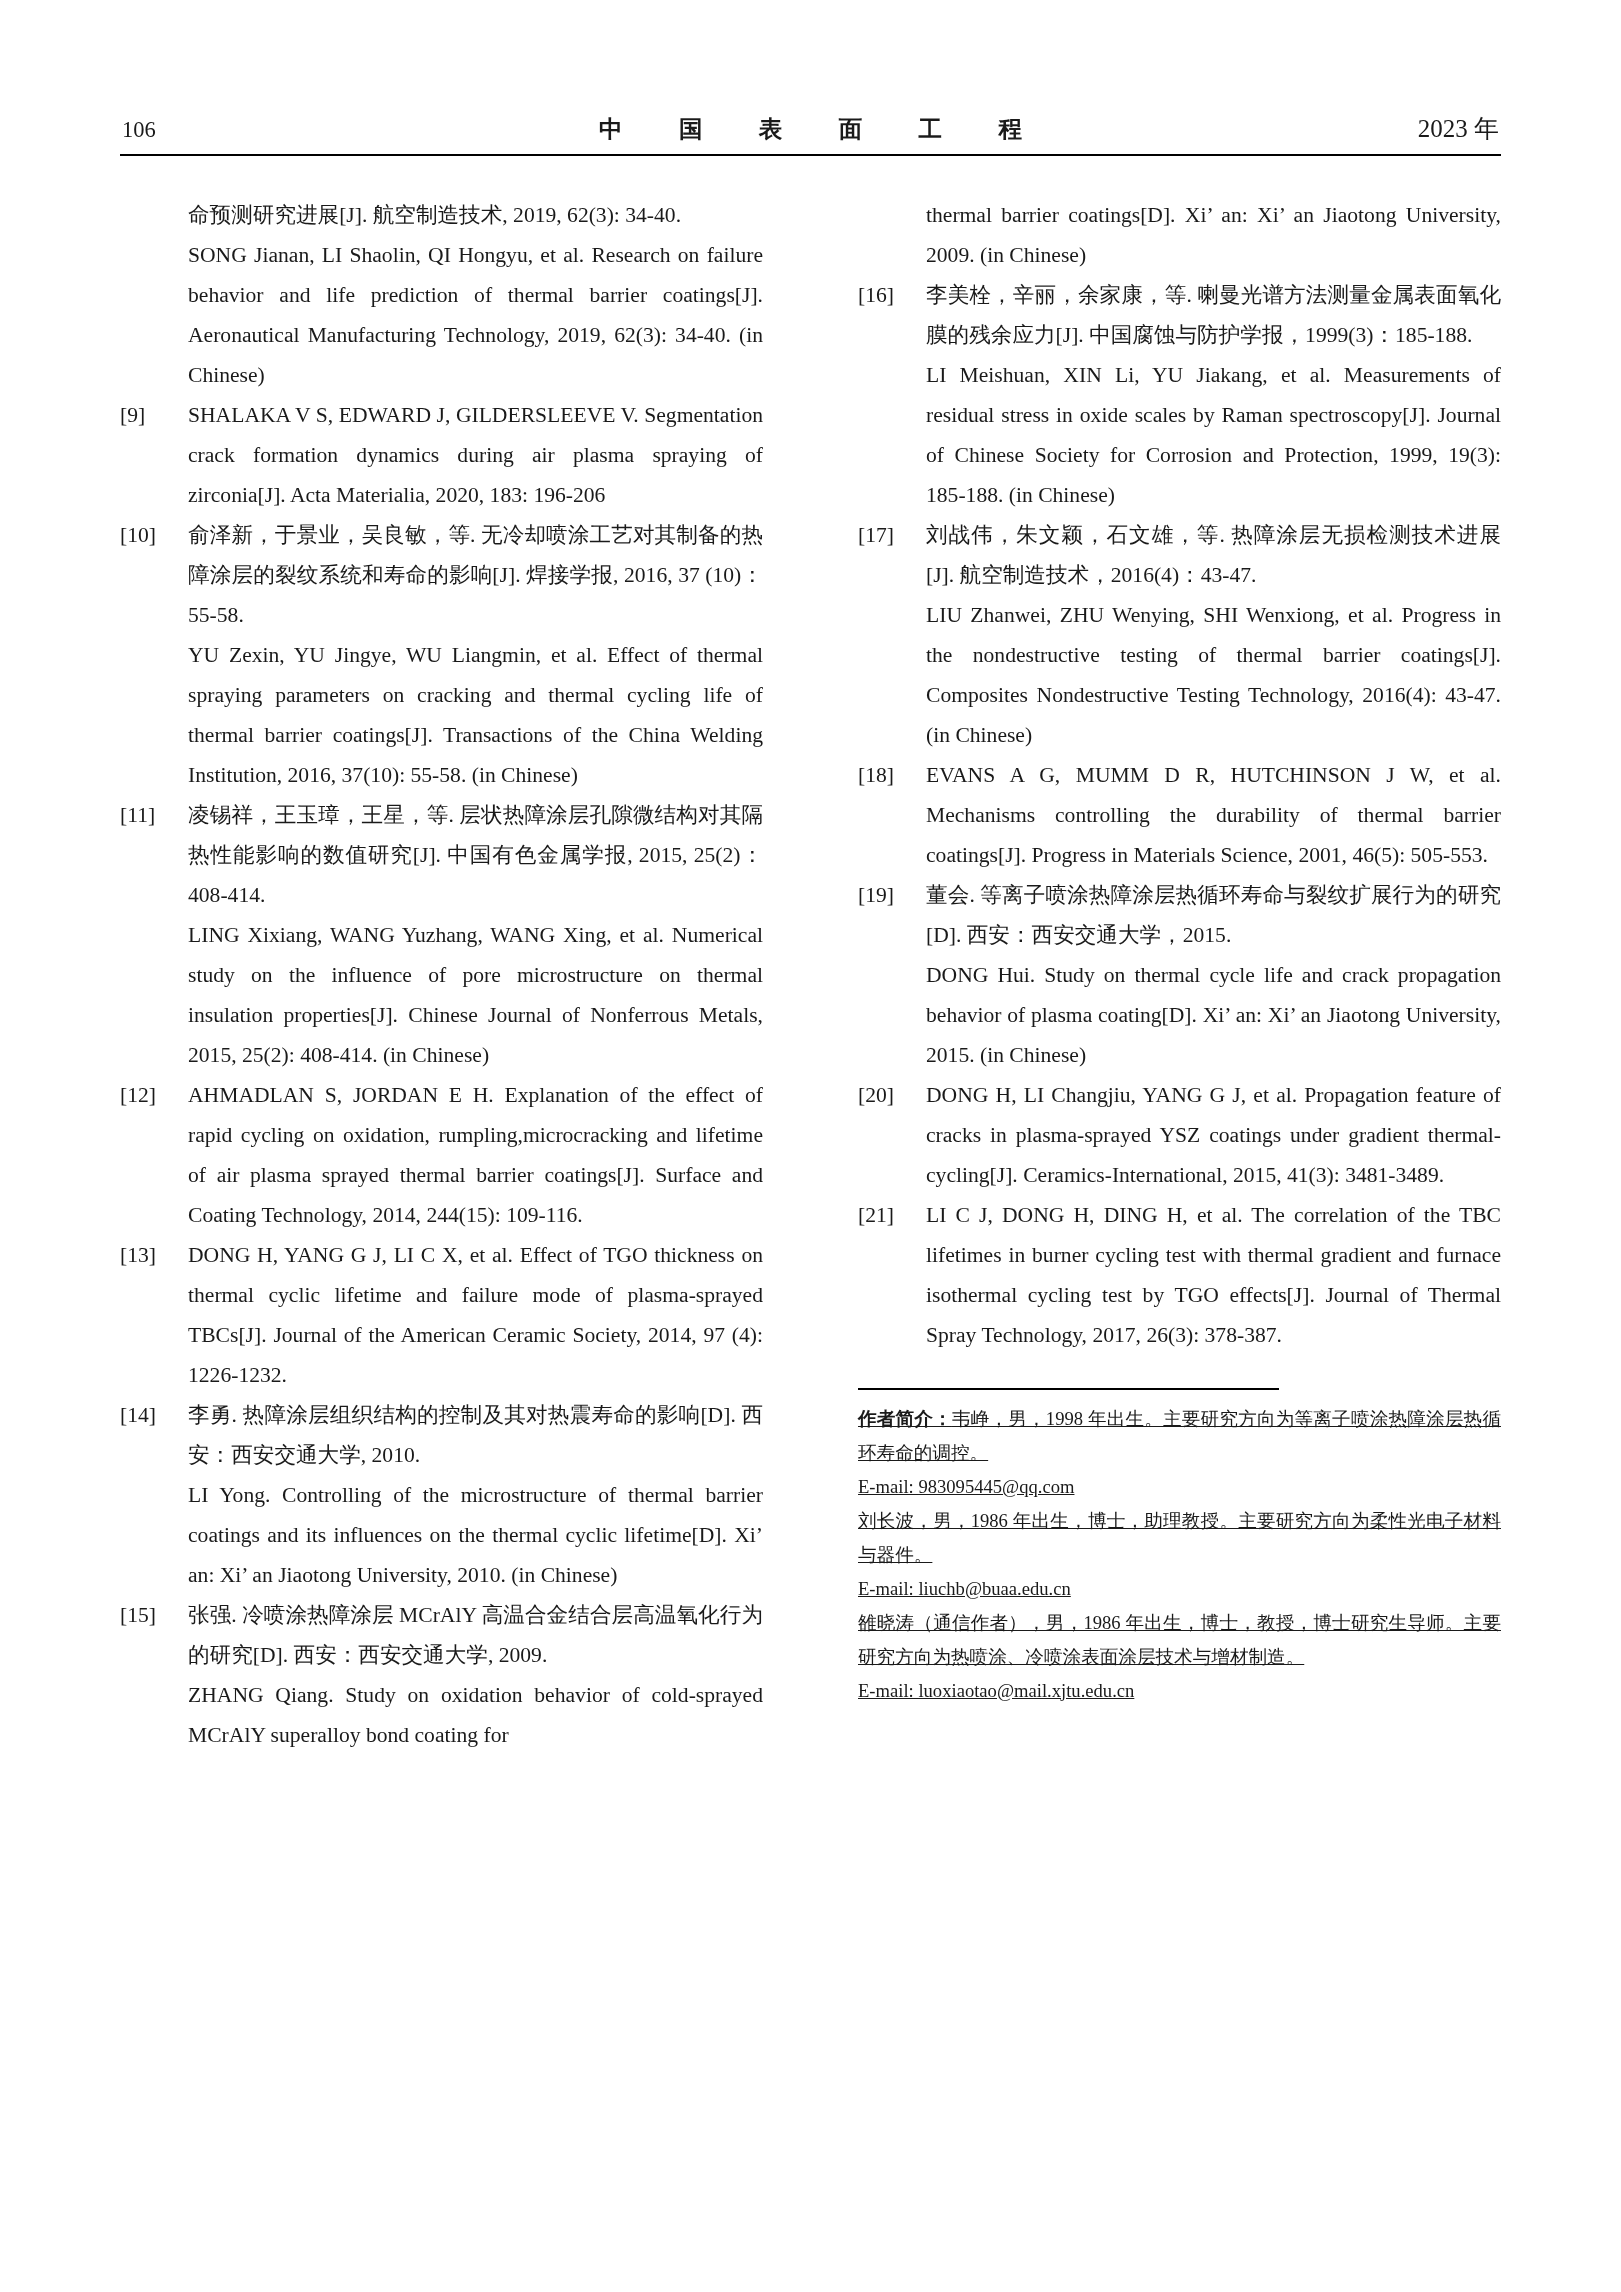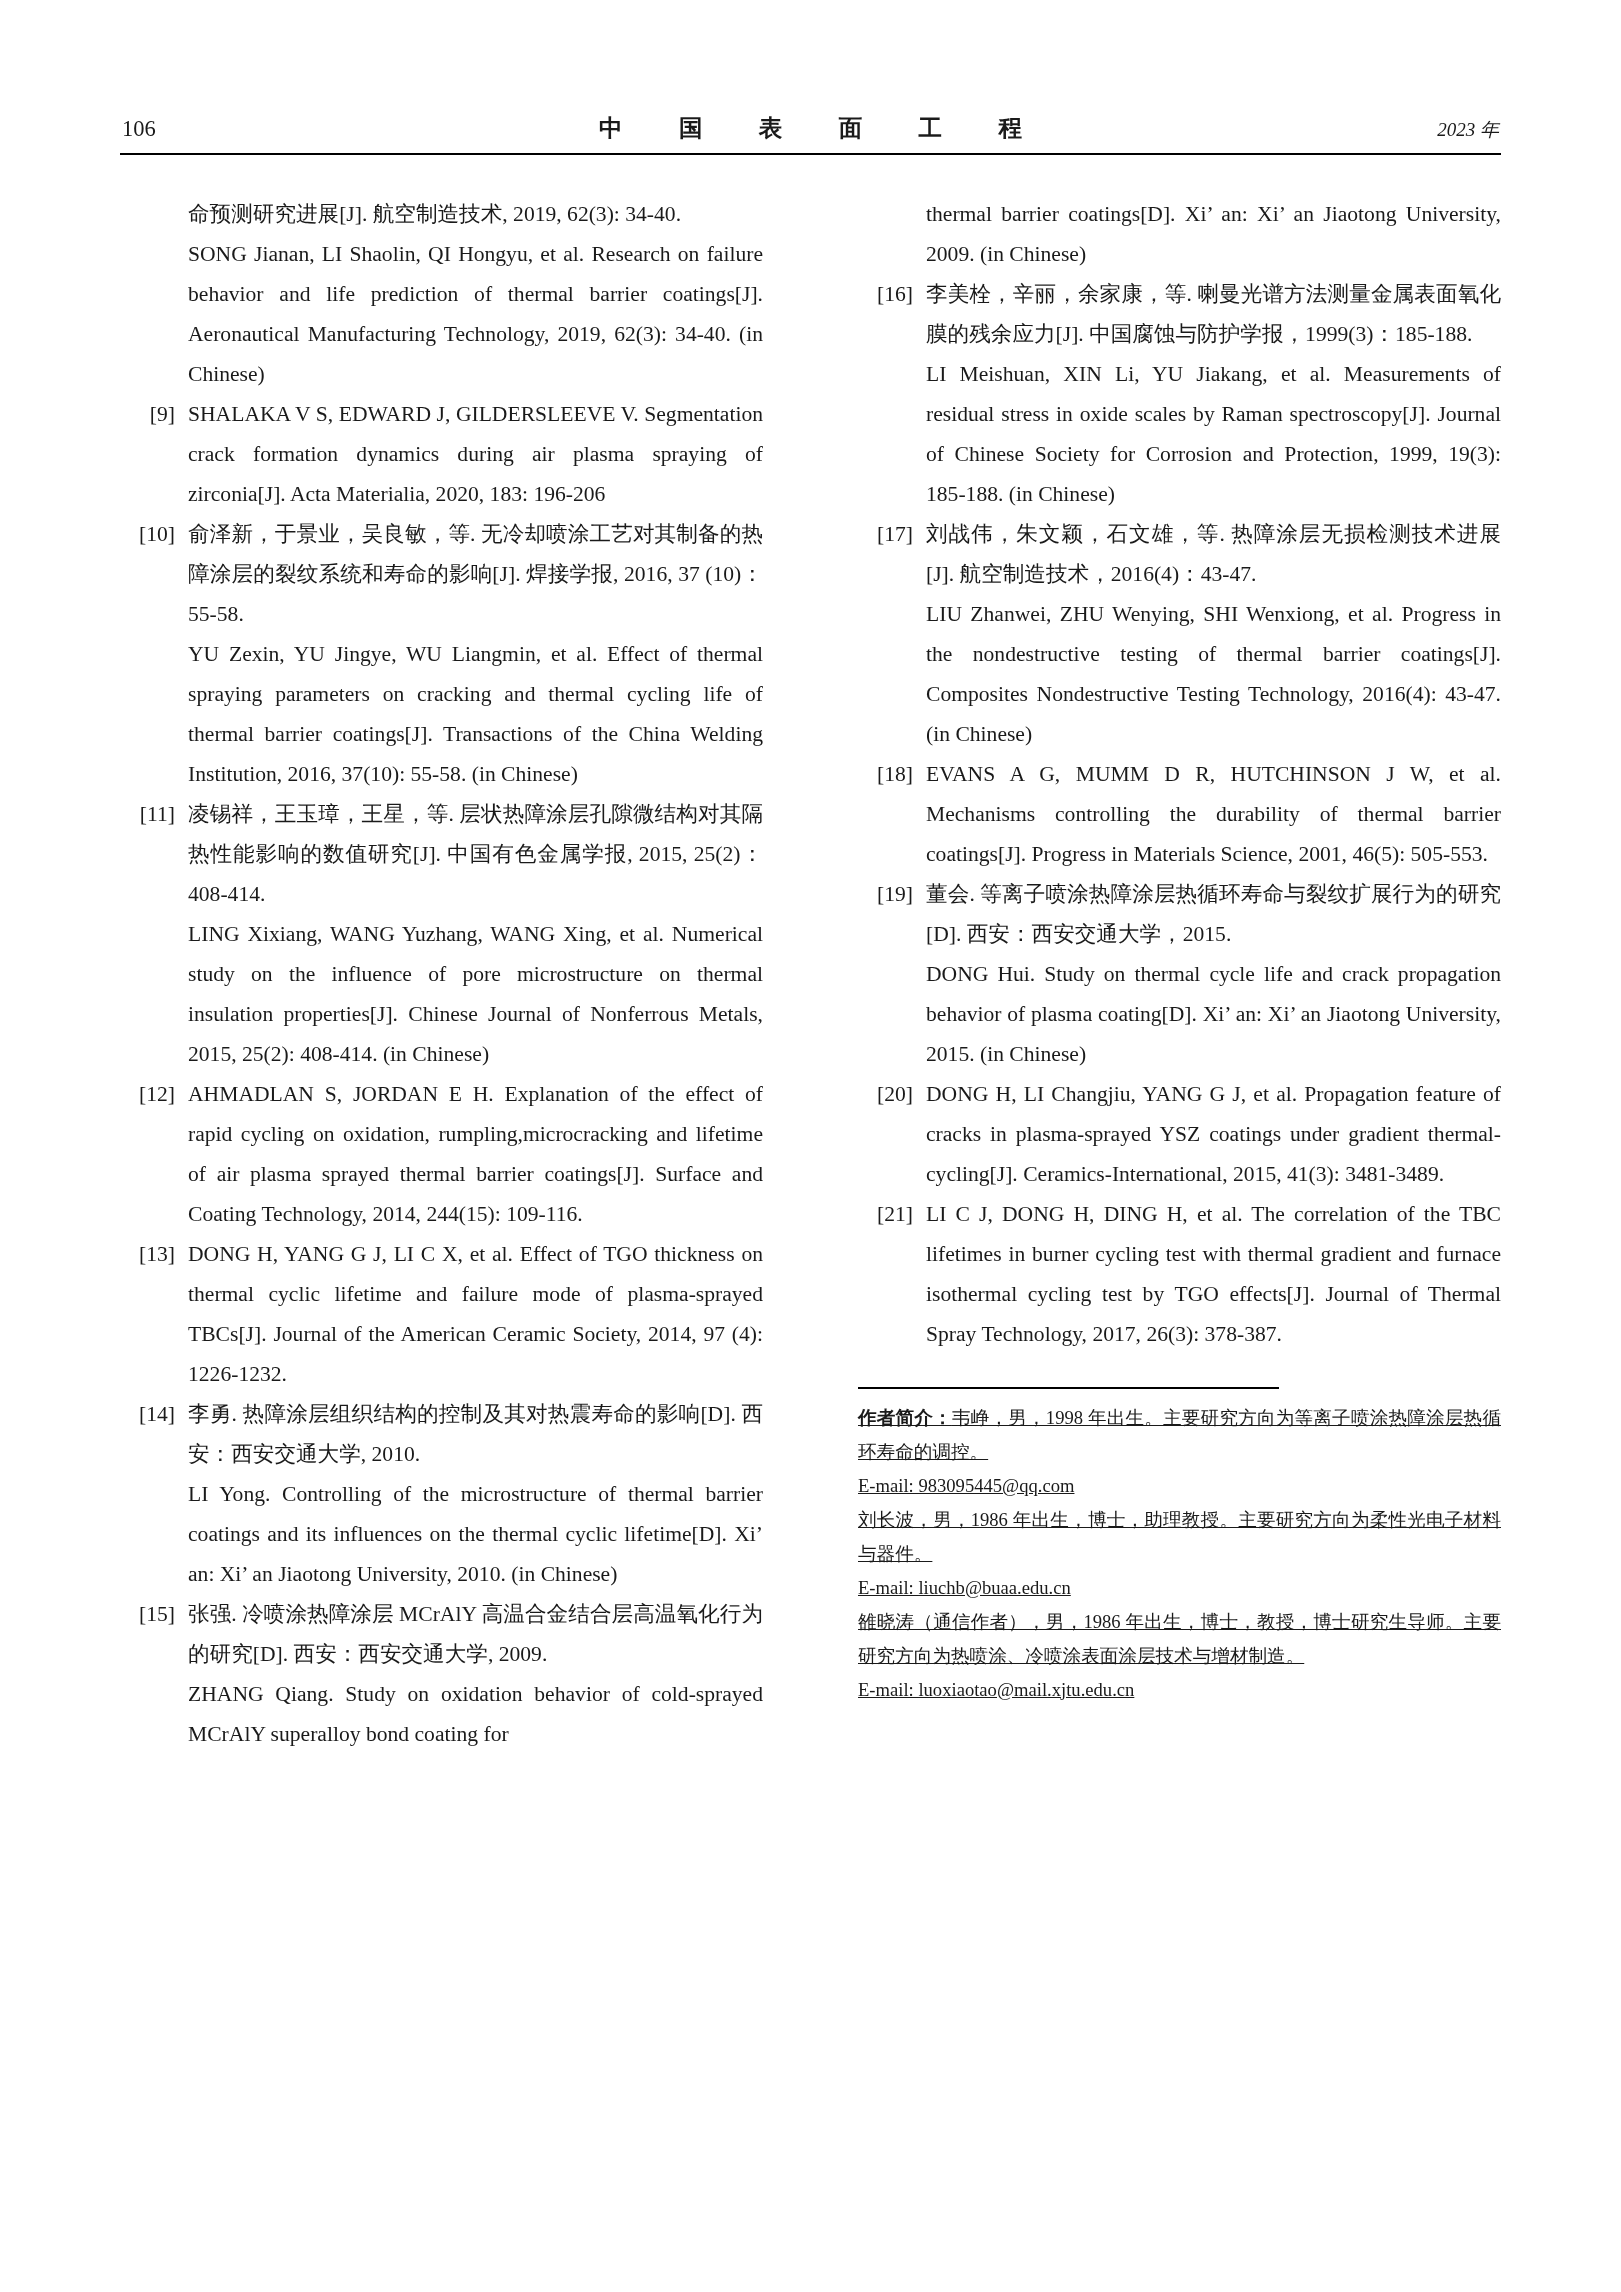--- a/index.html
+++ b/index.html
@@ -25,21 +25,21 @@
   }
   .page-number { justify-self: start; font-size: 22.5px; }
   .journal-title {
     justify-self: center;
     font-size: 23.5px;
     font-weight: bold;
     letter-spacing: 2.4em;
     margin-right: -2.4em;
     white-space: nowrap;
   }
-  .header-year { justify-self: end; font-size: 19px; font-style: italic; }
+  .header-year { justify-self: end; font-size: 25px; }
   .header-rule {
     border-top: 2px solid #000;
     margin-top: 8.8px;
   }
   .columns {
     display: flex;
     gap: 95px;
     margin-top: 39px;
   }
   .col {
@@ -47,21 +47,21 @@
     min-width: 0;
     font-size: 21.6px;
     line-height: 40px;
   }
   .entry { position: relative; padding-left: 68px; }
   .ref-label {
     position: absolute;
     left: 0;
     top: 0;
     width: 55px;
-    text-align: right;
+    text-align: left;
   }
   .ref-par { text-align: justify; }
   .bio {
     margin-top: 33px;
     font-size: 18.6px;
     line-height: 34px;
     text-decoration: underline;
   }
   .bio-rule {
     width: 421px;

